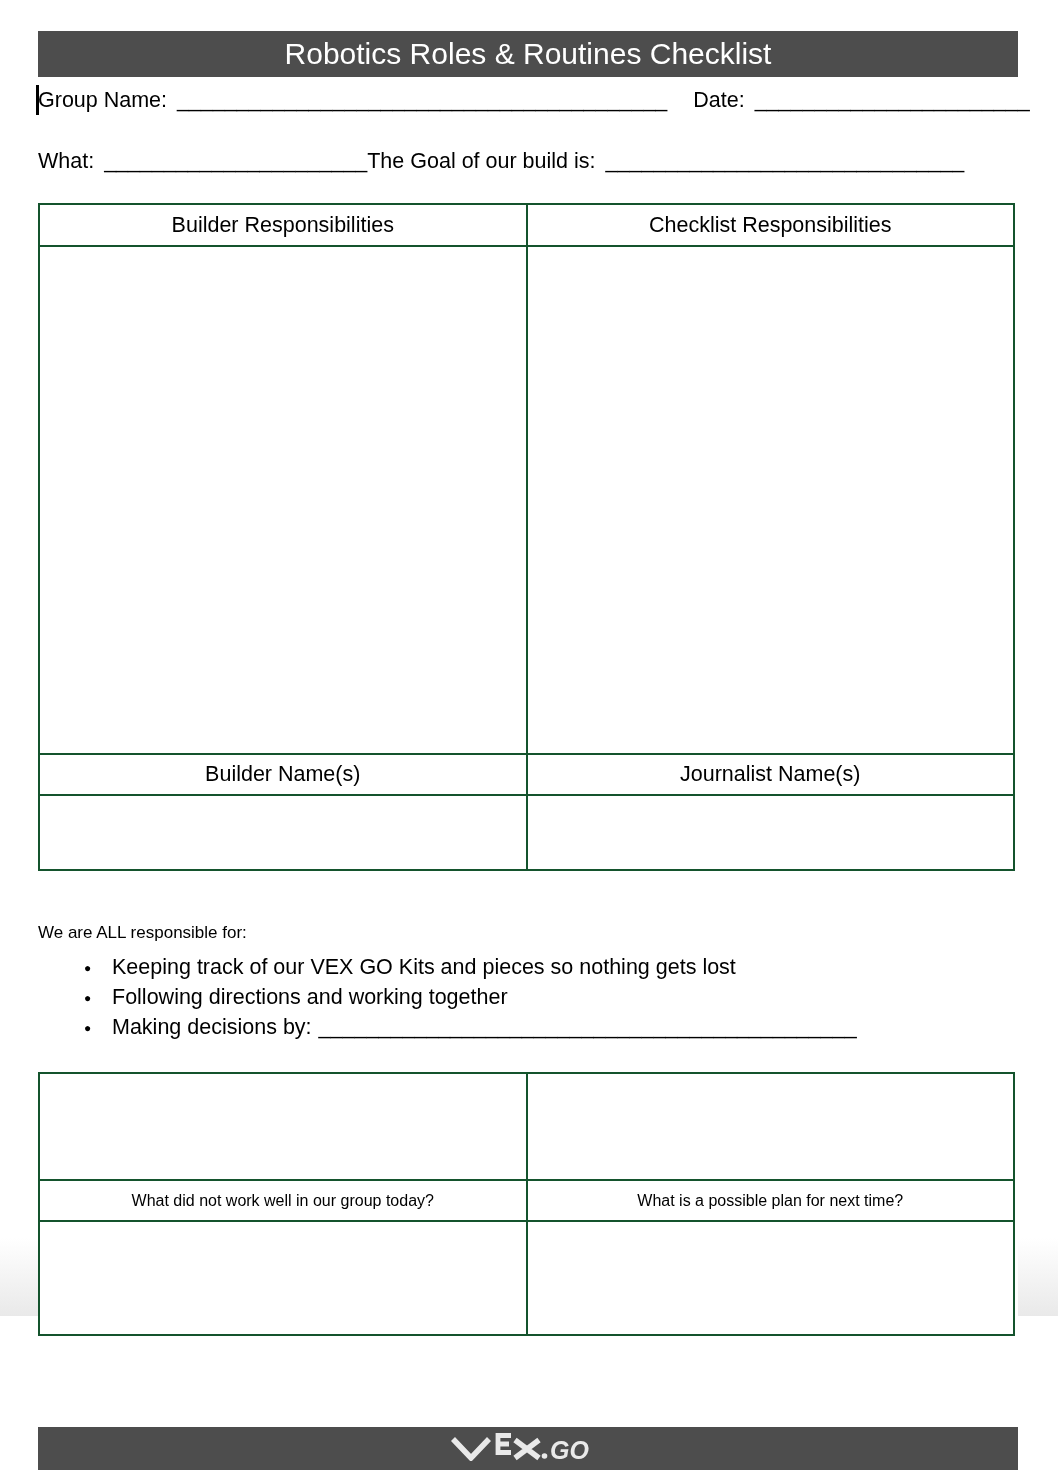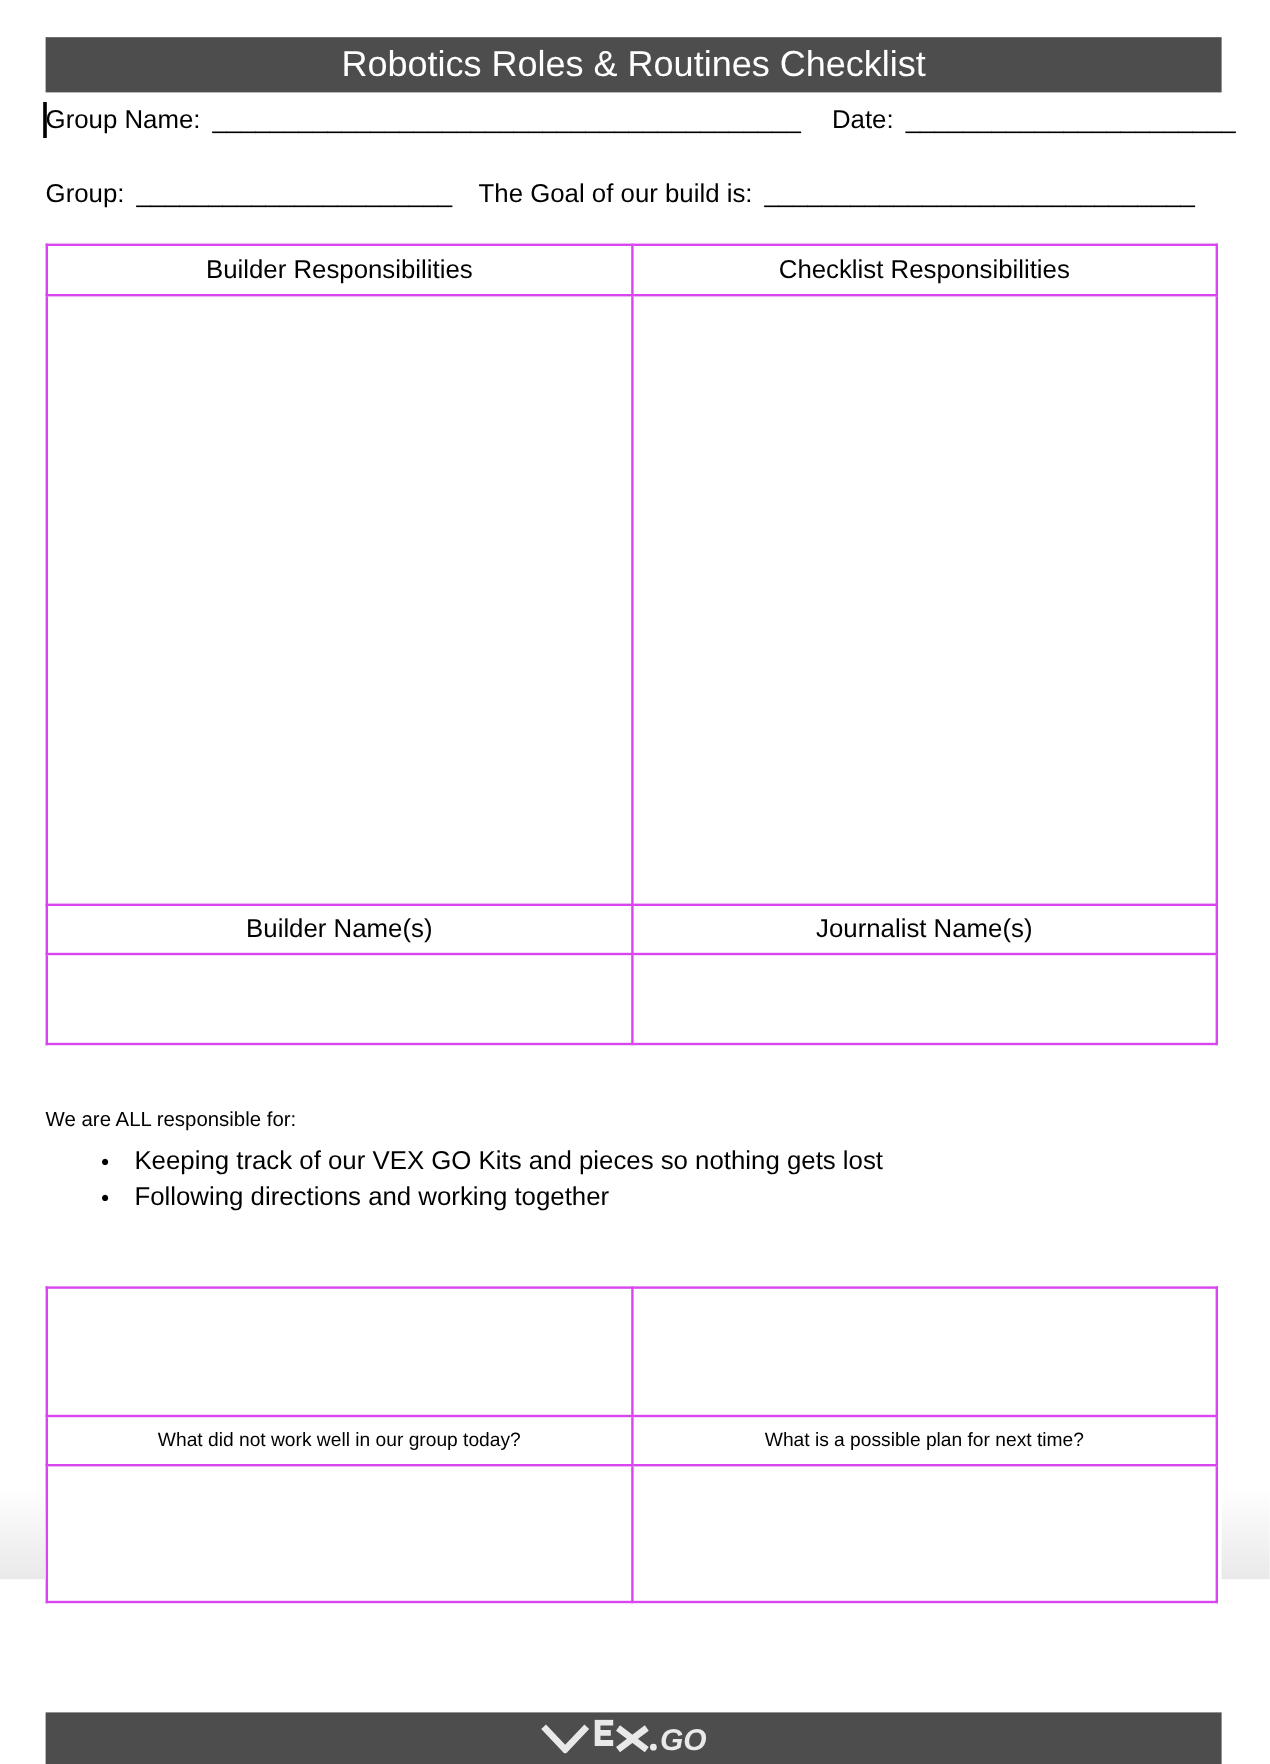--- a/index.html
+++ b/index.html
@@ -53,32 +53,32 @@
     font-size: 21.5px;
     white-space: nowrap;
   }
   .line1 { top: 88px; }
   .line2 { top: 149px; }
   .blank {
     letter-spacing: 0;
     margin-left: 10px;
   }
   .date-lbl  { margin-left: 26px; }
-  .goal-lbl  { margin-left: 22px; }
+  .goal-lbl  { }
 
   
   table.sheet {
     position: absolute;
     left: 38px;
     border-collapse: collapse;
     table-layout: fixed;
     width: 977px;
   }
   table.sheet td {
-    border: 2px solid #d946ef;
+    border: 2px solid #14532d;
     text-align: center;
     vertical-align: middle;
     padding: 0;
     overflow: hidden;
   }
   table.roles { top: 203px; }
   table.roles tr.hdr       { height: 42px; }
   table.roles tr.body      { height: 508px; }
   table.roles tr.name-hdr  { height: 41px; }
   table.roles tr.name-body { height: 75px; }
@@ -161,21 +161,21 @@
     <span>Robotics Roles &amp; Routines Checklist</span>
   </div>
 
   <div class="caret"></div>
 
   <div class="form-line line1">
     <span class="lbl">Group Name:</span><span class="blank">_________________________________________</span><span class="lbl date-lbl">Date:</span><span class="blank">_______________________</span>
   </div>
 
   <div class="form-line line2">
-    <span class="lbl">Group:</span><span class="blank">______________________</span><span class="lbl goal-lbl">The Goal of our build is:</span><span class="blank">______________________________</span>
+    <span class="lbl">What:</span><span class="blank">______________________</span><span class="lbl goal-lbl">The Goal of our build is:</span><span class="blank">______________________________</span>
   </div>
 
   <table class="sheet roles">
     <tbody>
         <tr class="hdr">
       <td class="hdr-cell">Builder Responsibilities</td>
       <td class="hdr-cell">Checklist Responsibilities</td>
     </tr>
     <tr class="body">
       <td></td>
@@ -193,20 +193,23 @@
     </table>
 
   <div class="resp">
     <div class="resp-heading">We are ALL responsible for:</div>
     <ul class="bullets">
       <li>
         <span>Keeping track of our VEX GO Kits and pieces so nothing gets lost</span>
       </li>
       <li>
         <span>Following directions and working together</span>
+      </li>
+      <li>
+        <span>Making decisions by:</span><span class="blank decisions-blank">_____________________________________________</span>
       </li>
     </ul>
   </div>
 
   <table class="sheet reflect">
     <tbody>
     <tr class="b1">
       <td></td>
       <td></td>
     </tr>

